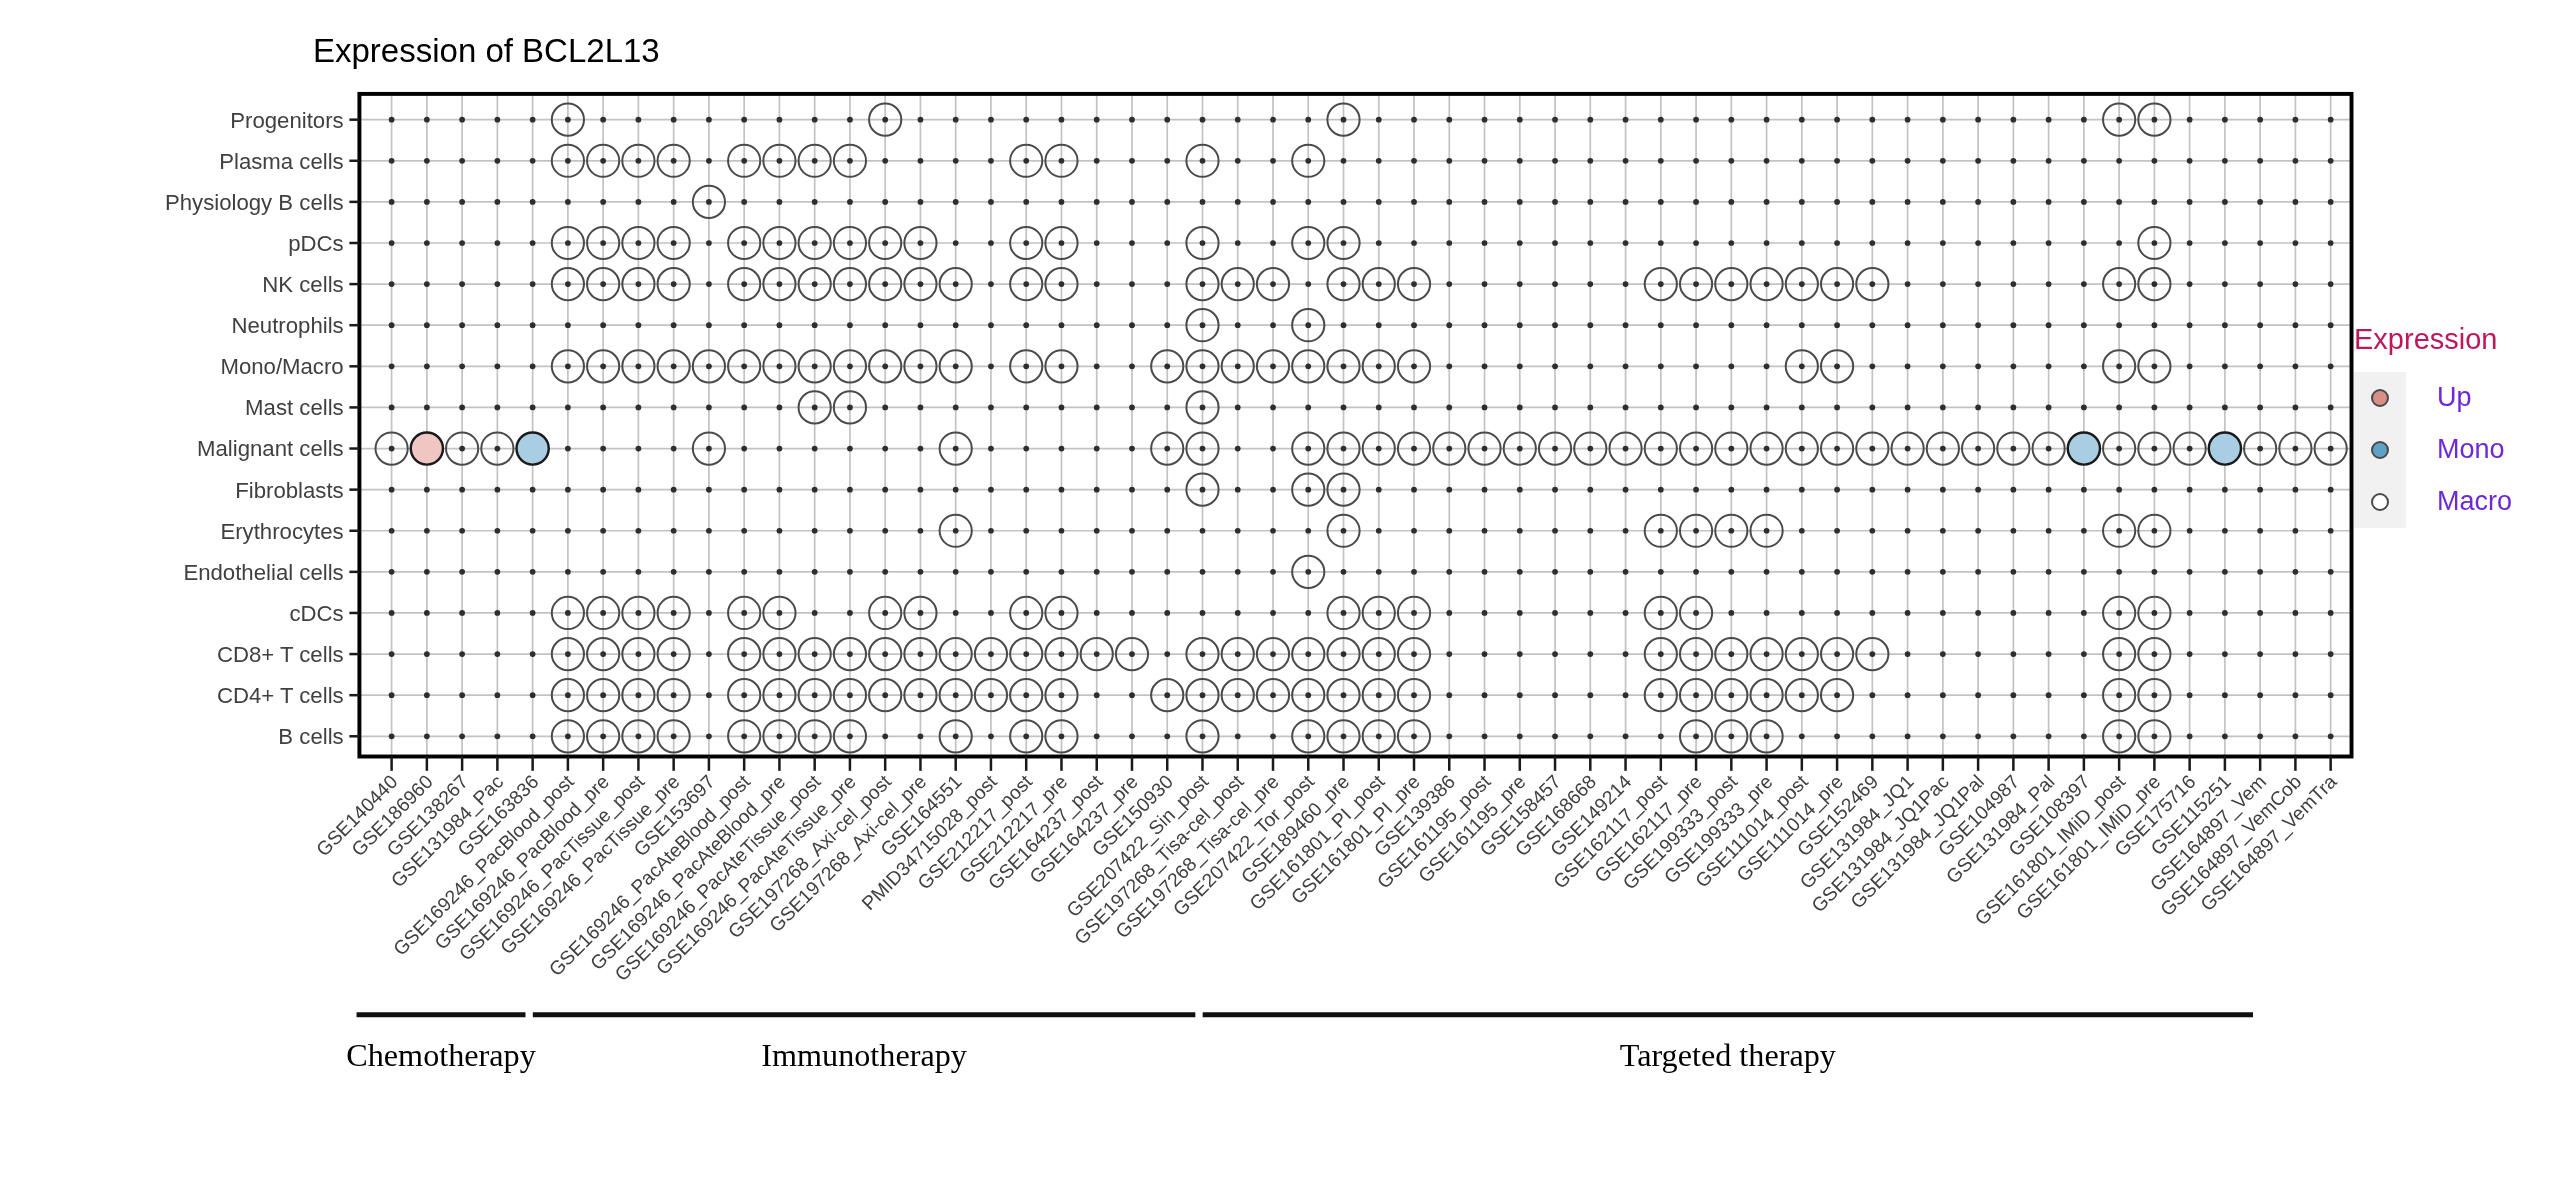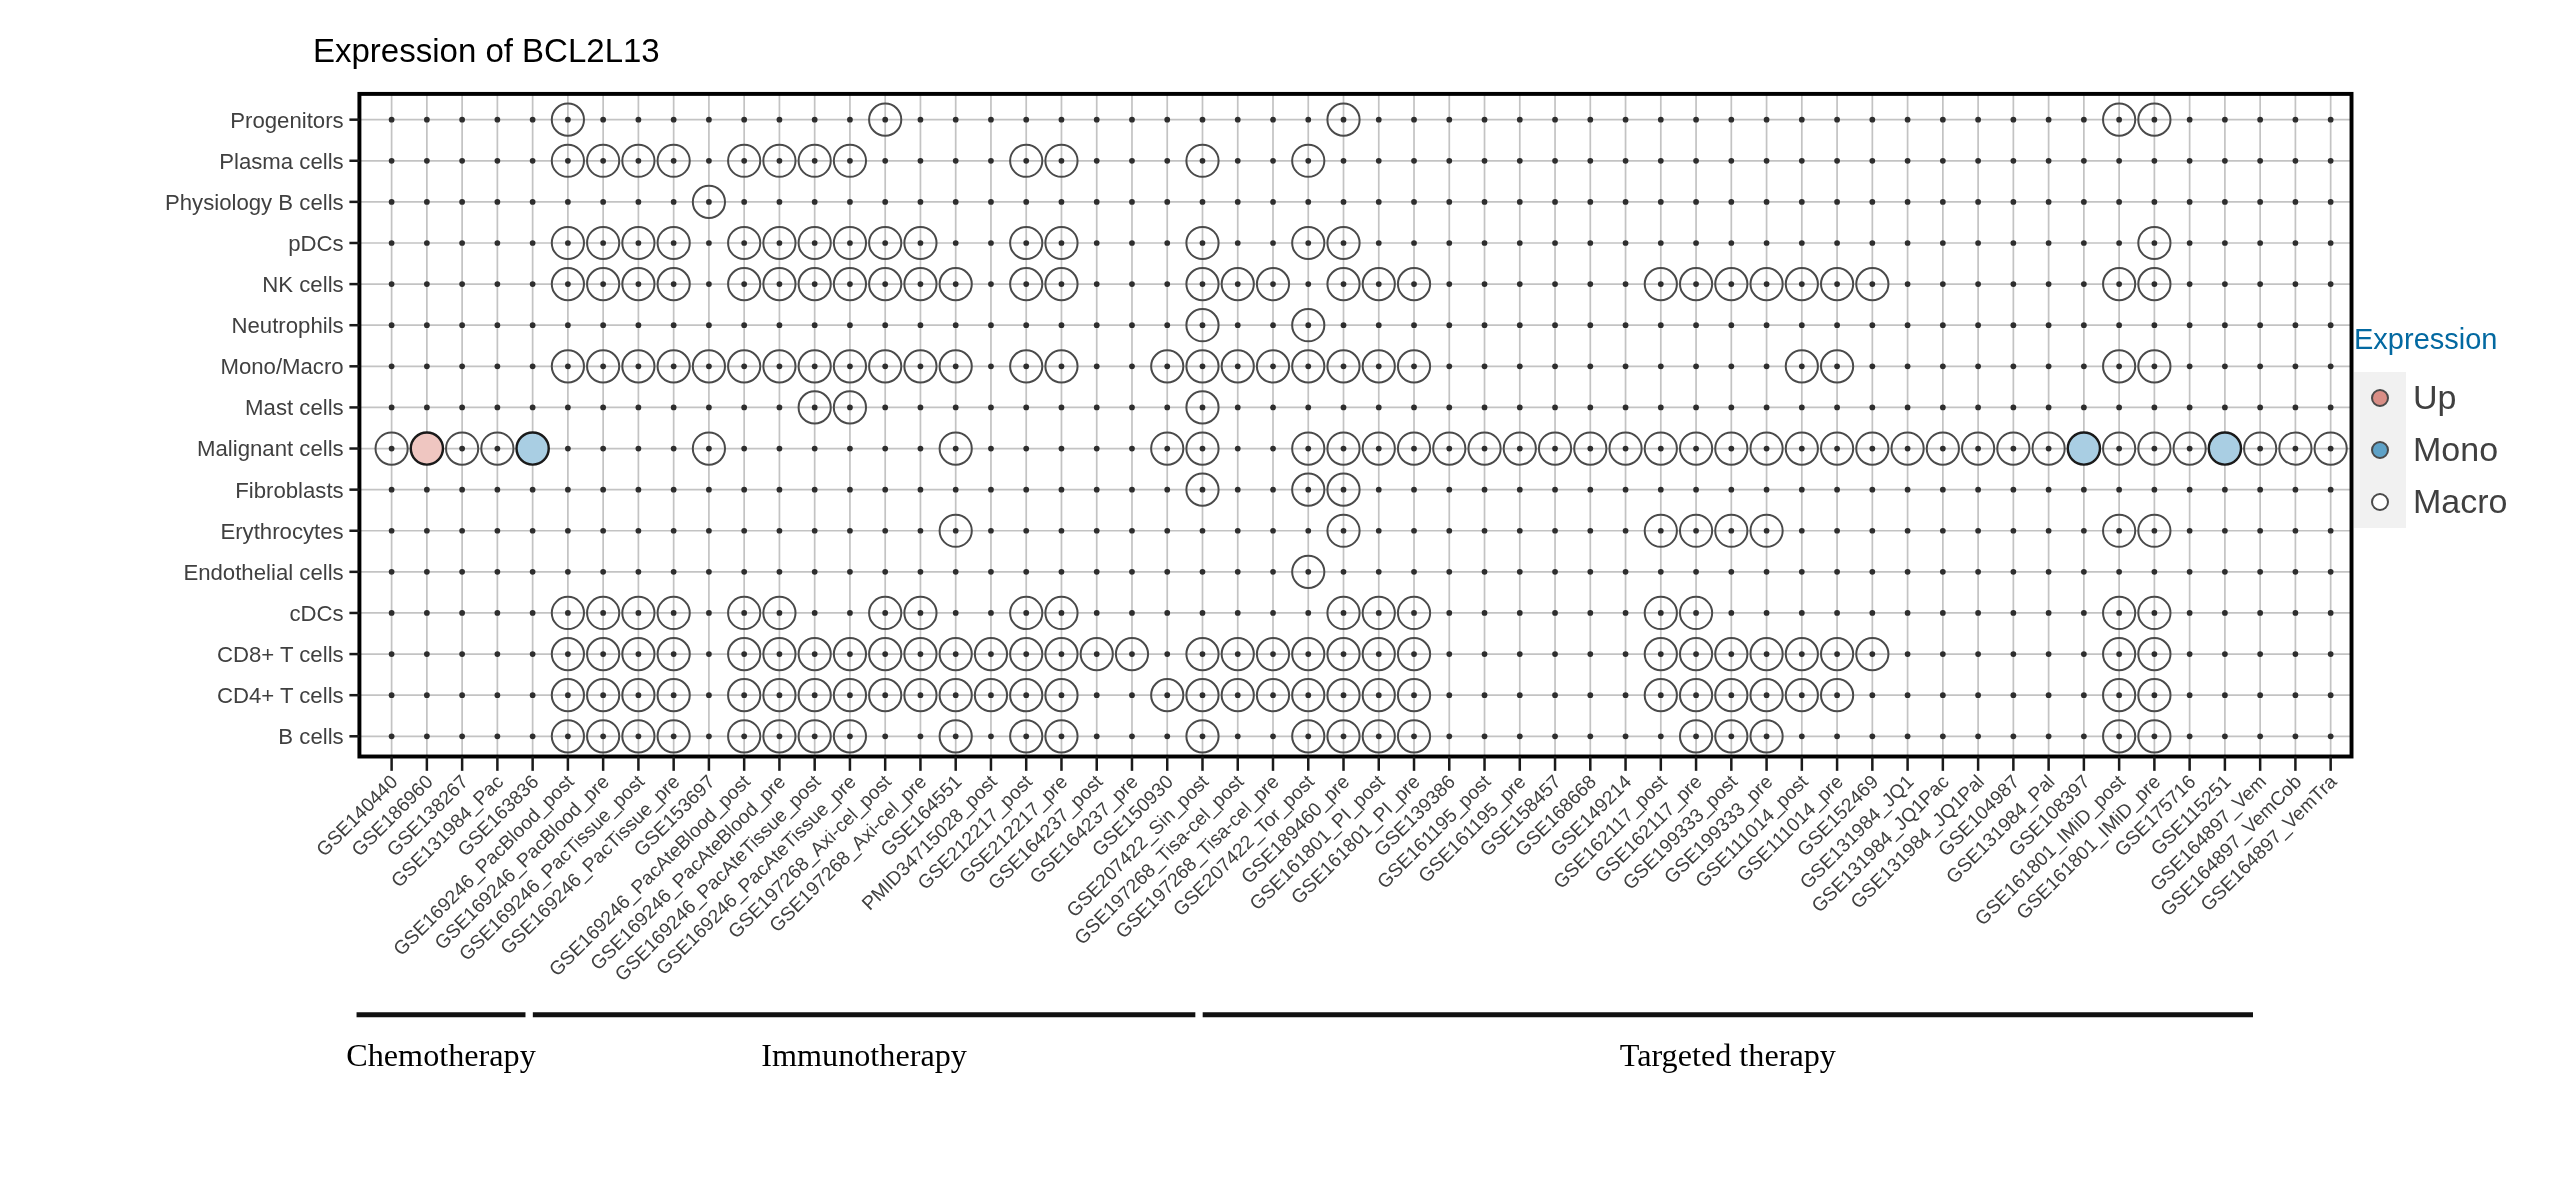--- a/index.html
+++ b/index.html
@@ -12,27 +12,27 @@
   .node{fill:#2E2E2E;}
   .dot-none{fill:none;stroke:#4A4A4A;stroke-width:2.8;}
   .dot-colored{stroke:#1A1A1A;stroke-width:3.4;}
   .panel-border{fill:none;stroke:#000000;stroke-width:5.5;}
   .tick{stroke:#1A1A1A;stroke-width:3.5;}
   .xlab{font-size:27px;fill:#404040;}
   .ylab{font-size:31px;fill:#404040;}
   .gline{stroke:#111111;stroke-width:7;}
   .glab{font-size:45px;fill:#000000;font-family:"Liberation Serif",serif;text-anchor:middle;}
   .legend{position:absolute;left:2354px;top:323px;}
-  .legend-title{font-size:29px;color:#0369a1;margin-bottom:15.7px;}
+  .legend-title{font-size:29px;color:#be185d;margin-bottom:15.7px;}
   .legend-items{display:flex;flex-direction:column;}
   .legend-item{display:flex;align-items:center;height:52px;}
   .legend-key{width:52px;height:52px;background:#F1F1F1;display:flex;
               align-items:center;justify-content:center;}
   .legend-dot{width:18px;height:18px;border-radius:50%;border:2.1px solid #4A4A4A;box-sizing:border-box;}
-  .legend-label{font-size:34px;color:#404040;margin-left:7px;white-space:nowrap;}
+  .legend-label{font-size:27px;color:#6d28d9;margin-left:31px;white-space:nowrap;}
 </style>
 </head>
 <body>
 
 <div class="canvas">
   <div class="chart-title">Expression of BCL2L13</div>
 
   <svg id="plot" width="2576" height="1181" viewBox="0 0 3600 1650">
       <line class="grid" x1="483" y1="131" x2="483" y2="1057"></line>
       <line class="grid" x1="532.27" y1="131" x2="532.27" y2="1057"></line>

